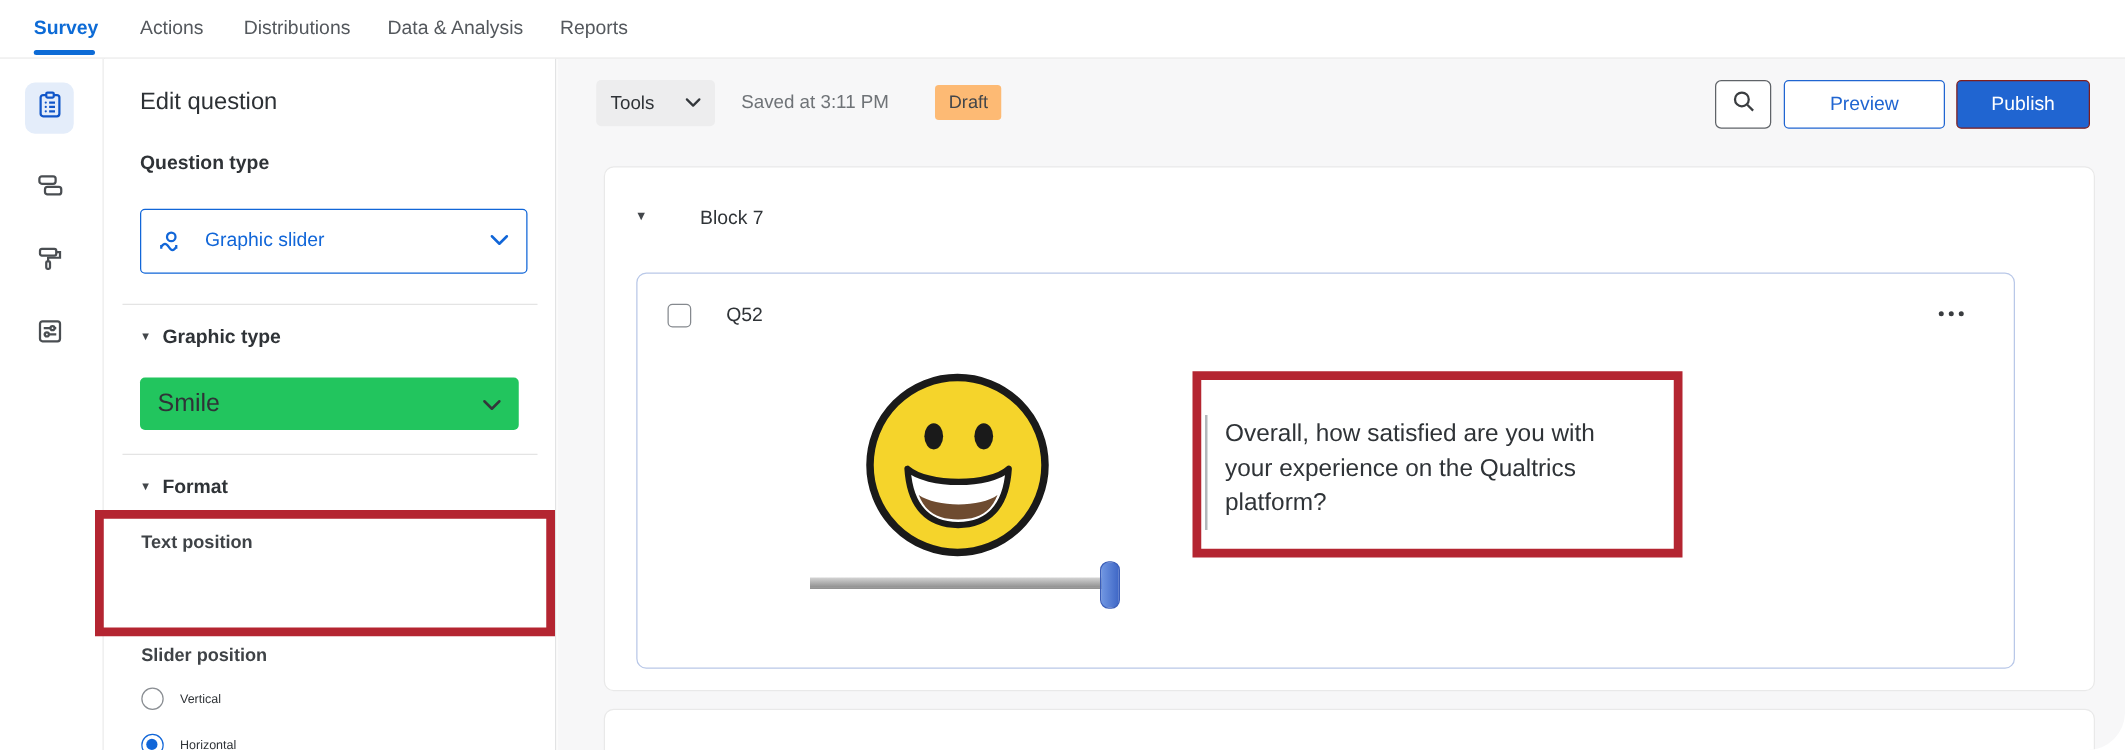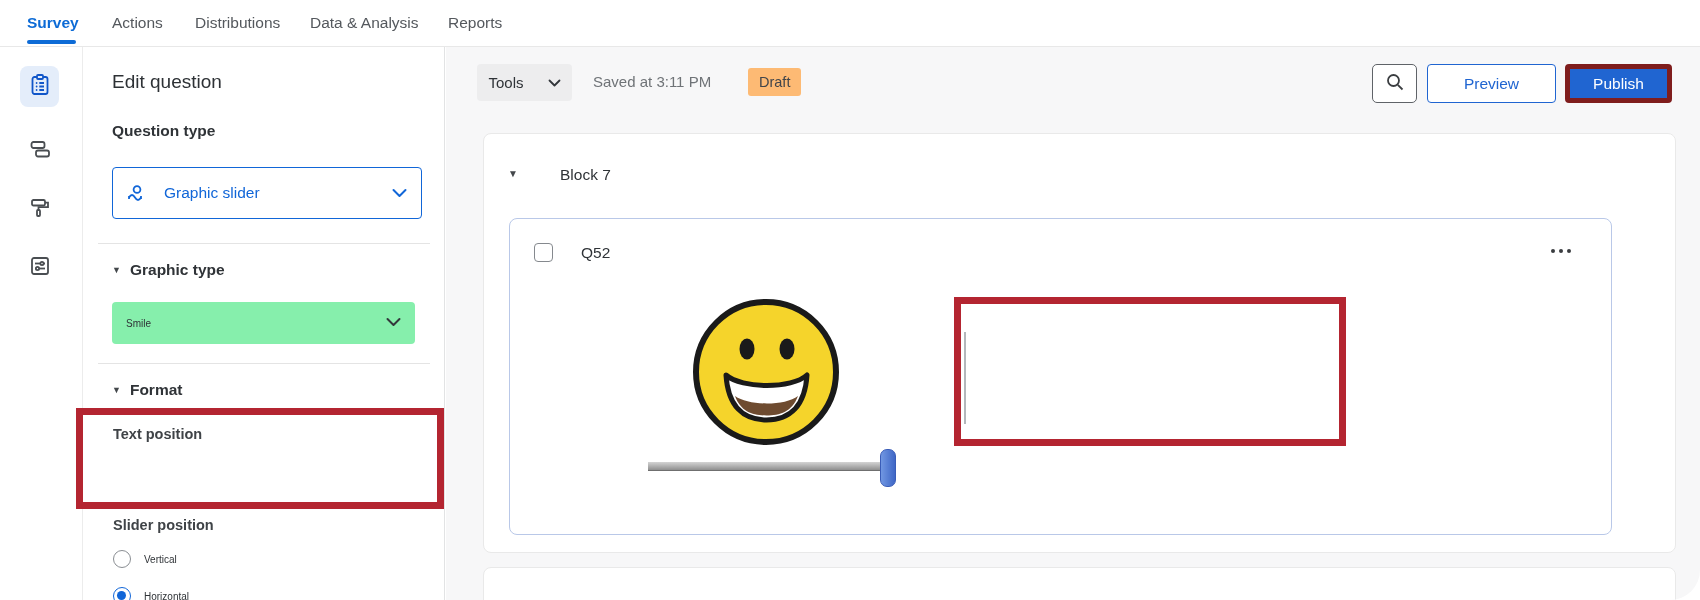--- a/index.html
+++ b/index.html
@@ -18,41 +18,41 @@
   .rail-item { position:absolute; left:20px; width:39px; height:41px; border-radius:8px; display:flex; align-items:center; justify-content:center; color:#4a4e52; cursor:pointer; }
   .rail-item.active { background:#e4edfa; color:#1156c9; }
 
   
   .panel { position:absolute; left:84px; top:47px; width:361px; height:553px; background:#fff; border-right:1px solid #e2e3e4; }
   .panel-title { position:absolute; left:28px; top:24px; font-size:19px; color:#2d3135; font-weight:500; }
   .panel-label-bold { position:absolute; font-size:15.5px; font-weight:bold; color:#2f3337; }
   .section-caret { font-size:9px; color:#43474b; margin-right:9px; position:relative; top:-2px; }
   .divider { position:absolute; left:14px; width:332px; height:1px; background:#e4e4e4; }
 
-  .select { position:absolute; left:28px; width:303px; height:42px; border-radius:4px; background:#86efac; display:flex; align-items:center; padding:0 14px; font-size:10px; color:#2f3337; cursor:pointer; }
+  .select { position:absolute; left:28px; width:303px; height:42px; border-radius:4px; background:#22c55e; display:flex; align-items:center; padding:0 14px; font-size:20px; color:#2f3337; cursor:pointer; }
   .select .grow { flex:1; }
   .select-blue { background:#fff; border:1px solid #1166d8; color:#1166d8; height:52px; width:310px; font-size:15.5px; }
   .small-label { position:absolute; left:29px; font-size:14.5px; color:#3f4347;font-weight:bold; }
 
   .radio-row { position:absolute; left:29px; display:flex; align-items:center; cursor:pointer; }
   .radio-dot { width:18px; height:18px; border-radius:50%; border:1.5px solid #8a8e93; background:#fff; margin-right:13px; position:relative; }
   .radio-dot.checked { border-color:#1166d8; }
   .radio-dot.checked::after { content:""; position:absolute; left:3px; top:3px; width:9px; height:9px; border-radius:50%; background:#1166d8; }
   .radio-label { font-size:10px; color:#2f3337; }
 
   
   .main { position:absolute; left:446px; top:47px; width:1254px; height:553px; background:#f7f7f8; }
 
   .tools-btn { position:absolute; left:477px; top:64px; width:95px; height:37px; background:#ededee; border-radius:4px; display:flex; align-items:center; justify-content:center; gap:24px; font-size:15px; color:#2f3337; cursor:pointer; }
   .saved-text { position:absolute; left:593px; top:73px; font-size:15px; color:#6f7377; }
   .draft-badge { position:absolute; left:748px; top:68px; height:28px; padding:0 11px; background:#fdba74; border-radius:3px; font-size:14.5px; color:#41454a; display:flex; align-items:center; }
 
   .search-btn { position:absolute; left:1372px; top:64px; width:45px; height:39px; background:#fff; border:1.5px solid #5f6368; border-radius:5px; display:flex; align-items:center; justify-content:center; cursor:pointer; color:#3a3d40; }
   .preview-btn { position:absolute; left:1427px; top:64px; width:129px; height:39px; background:#fff; border:1px solid #2065d1; border-radius:4px; color:#2065d1; font-size:15.5px; display:flex; align-items:center; justify-content:center; cursor:pointer; }
-  .publish-btn { position:absolute; left:1565px; top:64px; width:107px; height:39px; background:#2065d1; border:5px solid #7f1d1d; border-radius:4px; color:#fff; font-size:15.5px; display:flex; align-items:center; justify-content:center; cursor:pointer; }
+  .publish-btn { position:absolute; left:1565px; top:64px; width:107px; height:39px; background:#2065d1; border:1px solid #7f1d1d; border-radius:4px; color:#fff; font-size:15.5px; display:flex; align-items:center; justify-content:center; cursor:pointer; }
 
   
   .block-card { position:absolute; left:483px; top:133px; width:1193px; height:420px; background:#fff; border:1px solid #e9e9e9; border-radius:8px; }
   .block-caret { position:absolute; left:508px; top:168px; font-size:10px; color:#43474b; cursor:pointer; }
   .block-title { position:absolute; left:560px; top:166px; font-size:15.5px; color:#2f3337; }
 
   .q-card { position:absolute; left:509px; top:218px; width:1103px; height:317px; background:#fff; border:1px solid #b9c8e8; border-radius:8px; cursor:pointer; }
   .q-checkbox { position:absolute; left:534px; top:243px; width:19px; height:19px; border:1.5px solid #85898e; border-radius:4px; background:#fff; cursor:pointer; }
   .q-id { position:absolute; left:581px; top:244px; font-size:15.5px; color:#2f3337; }
   .more-menu { position:absolute; left:1544px; top:239px; width:34px; height:24px; display:flex; align-items:center; justify-content:center; gap:4px; cursor:pointer; }
@@ -232,19 +232,20 @@
       <ellipse cx="21" cy="-23" rx="7.5" ry="10.5" fill="#1a1a1a"></ellipse>
       <path d="M-40 3 C-24 17 26 17 41 3 C39 34 24 48 0.5 48 C-23 48 -38 34 -40 3 Z" fill="#ffffff" stroke="#1a1a1a" stroke-width="5" stroke-linejoin="round"></path>
       <path d="M-31 24 C-17 34 19 34 32 24 C26 40 14 43.5 0.5 43.5 C-13 43.5 -25 40 -31 24 Z" fill="#6E4B30"></path>
     </svg>
   </div>
 
   <div class="slider-track"></div>
   <div class="slider-handle"></div>
 
   <div class="q-text-bar"></div>
+  <div class="q-text">Overall, how satisfied are you with your experience on the Qualtrics platform?</div>
 
   <div class="next-card"></div>
 
   <div class="annotation ann-1"></div>
   <div class="annotation ann-2"></div>
 
 </div>
 
 </body></html>

